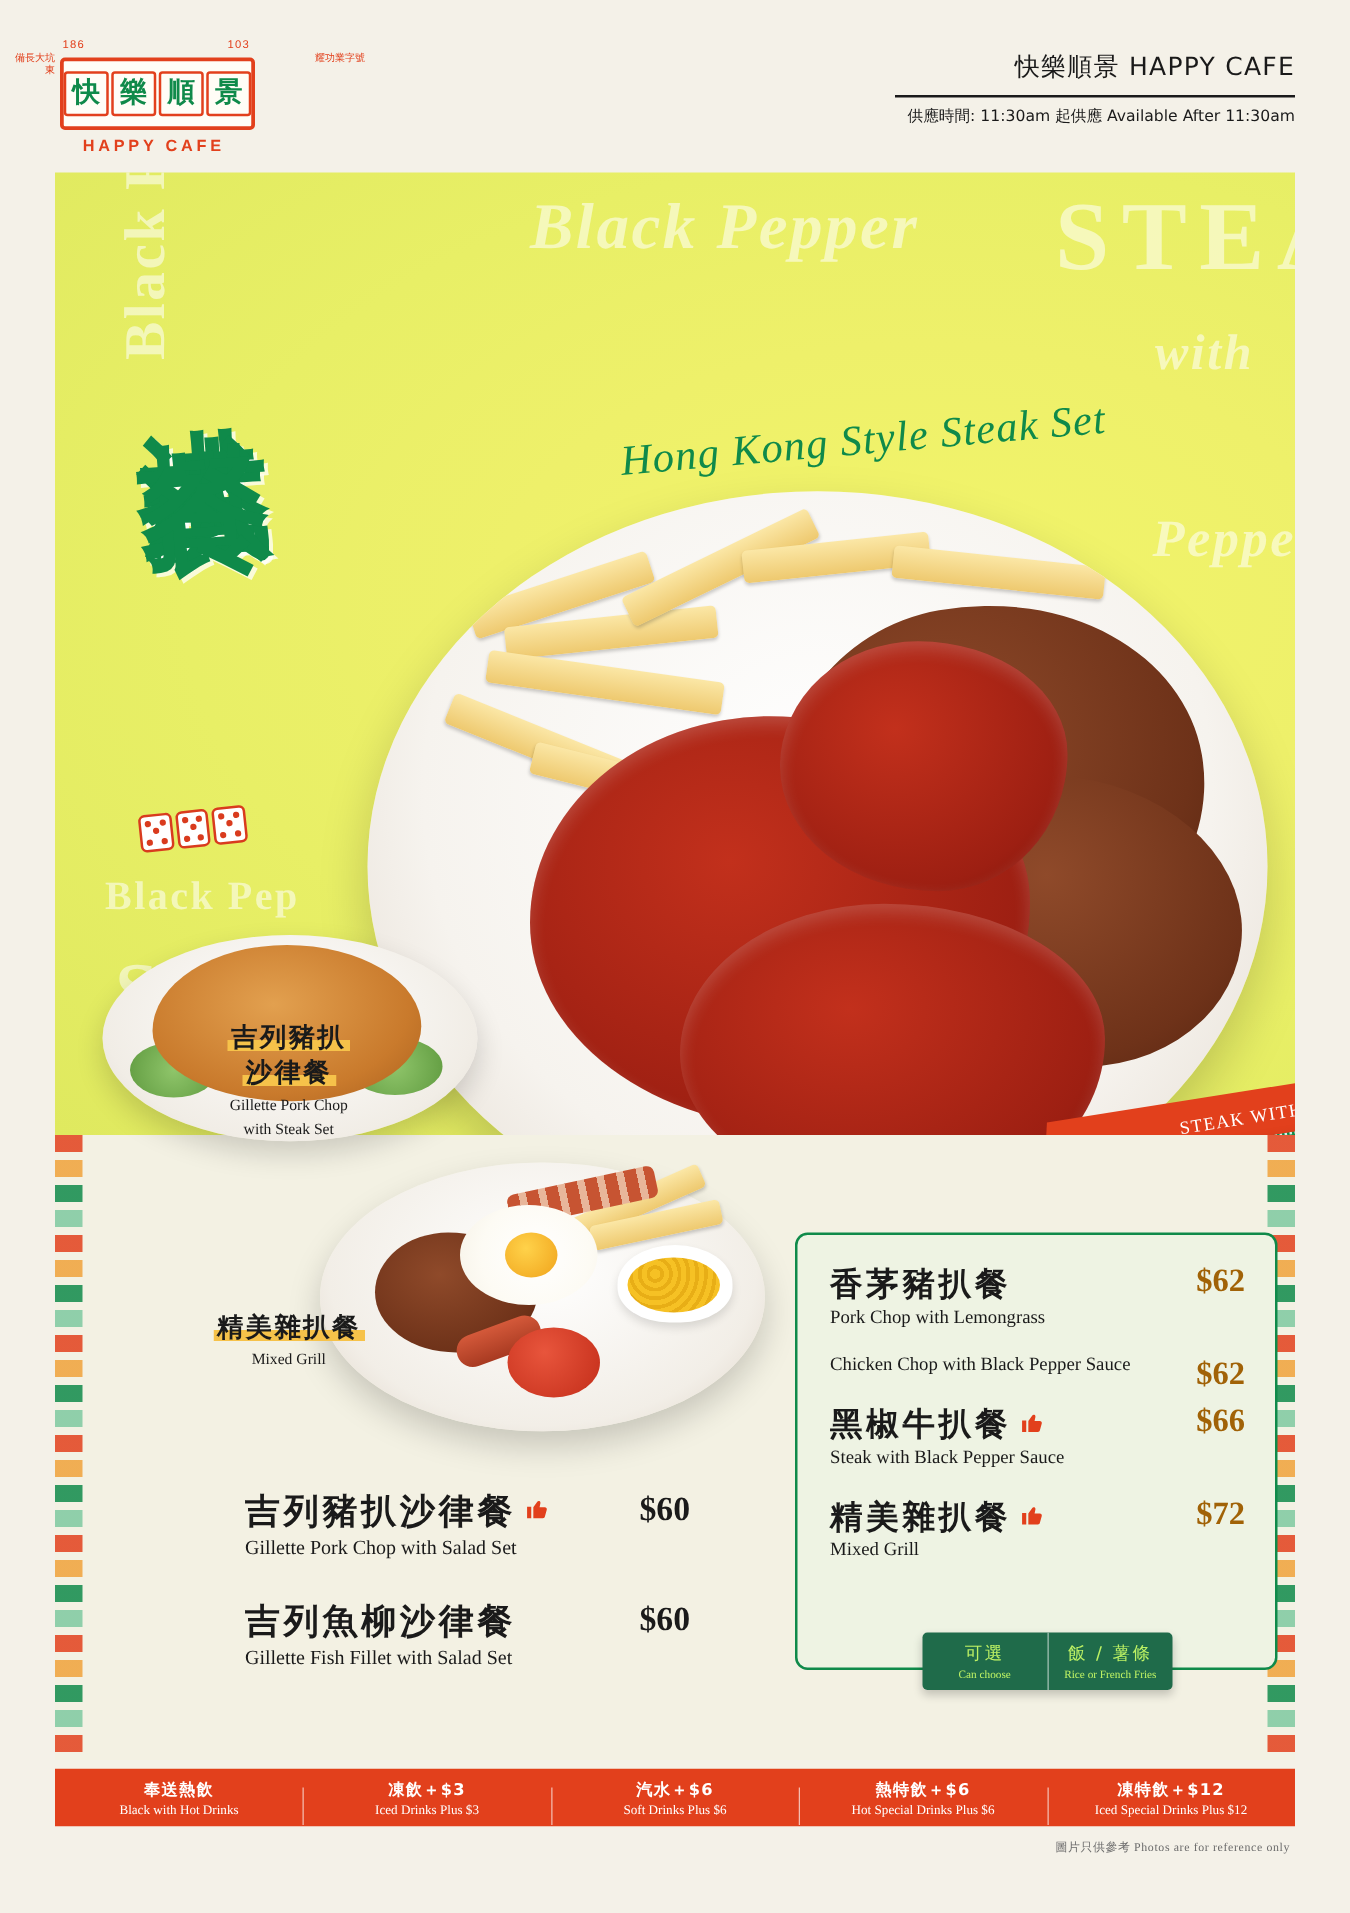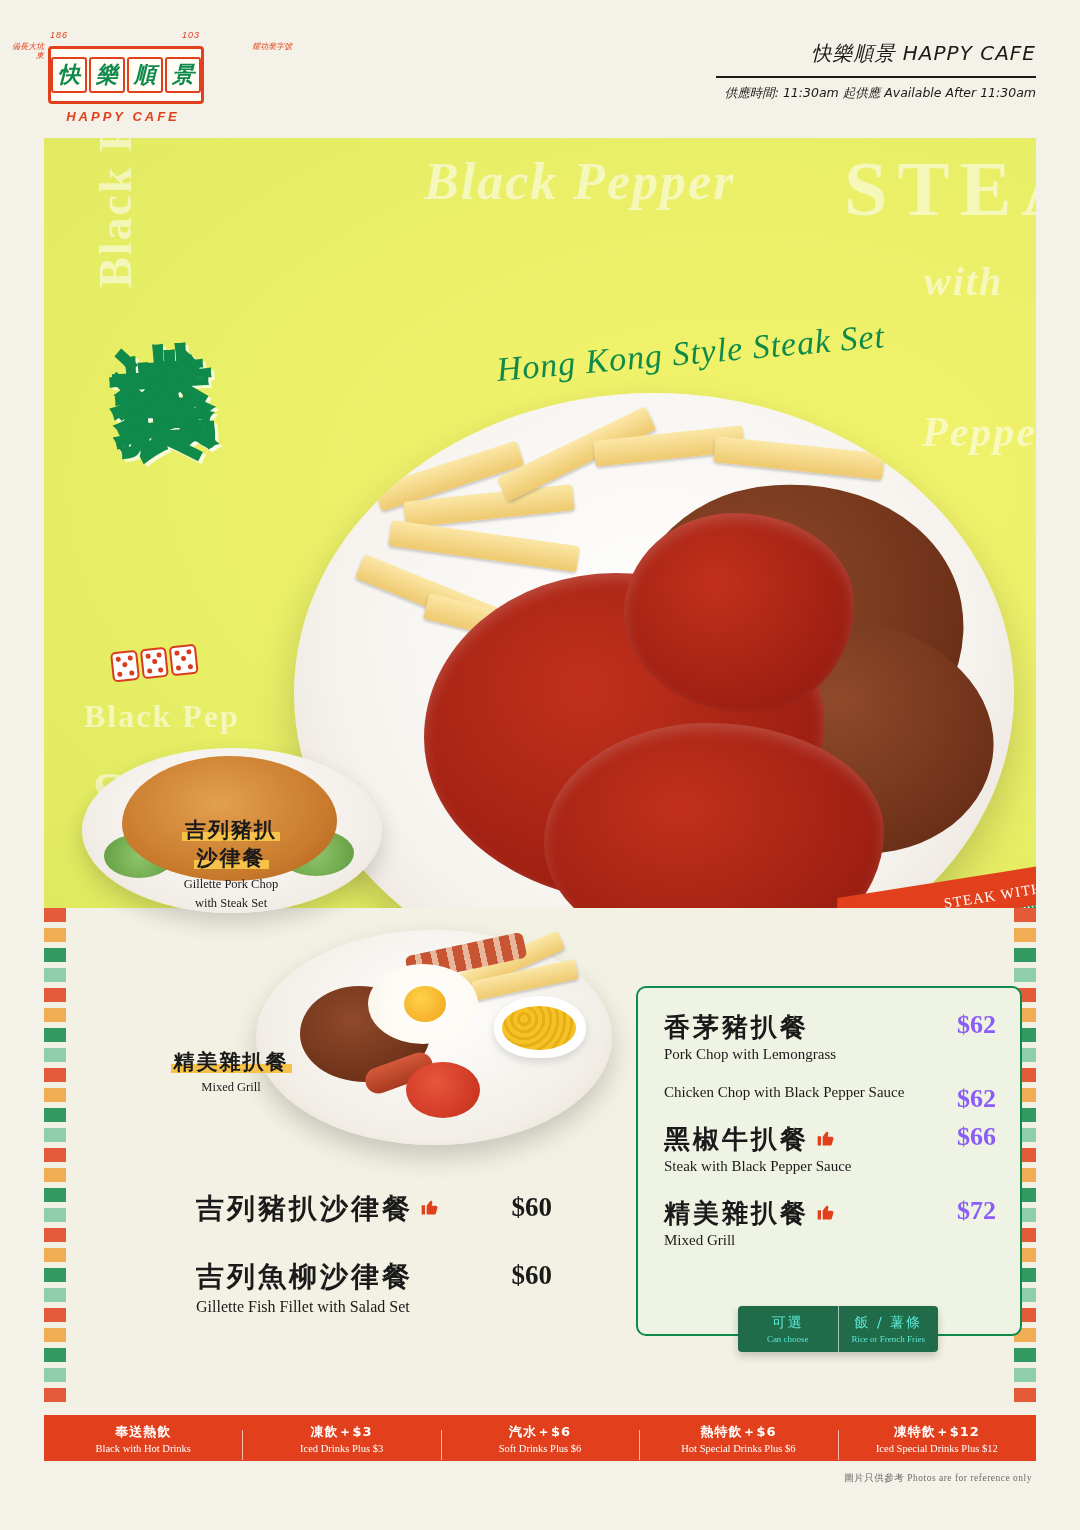--- a/index.html
+++ b/index.html
@@ -6,21 +6,21 @@
   body{
     width:1080px;height:1530px;
     background:#f4f1e8;
     font-family:"Liberation Sans", sans-serif;
     overflow:hidden;
     position:relative;
   }
   .page{position:absolute;inset:0;}
 
   
-  .header{position:absolute;top:40px;left:0;width:1080px;height:100px;font-style:italic;}
+  .header{position:absolute;top:40px;left:0;width:1080px;height:100px;}
   .logo{position:absolute;left:48px;top:6px;width:200px;height:92px;}
   .logo-box{
     width:150px;height:52px;border:3px solid #e2401c;border-radius:4px;
     display:flex;align-items:center;justify-content:center;gap:2px;
     background:#fffdf6;
   }
   .logo-ch{
     font-family:"DejaVu Sans", sans-serif;
     color:#0f8a4a;font-weight:bold;font-size:22px;
     width:32px;height:32px;border:2px solid #e2401c;border-radius:3px;
@@ -265,29 +265,29 @@
   .crow .ch{
     font-family:"DejaVu Sans", sans-serif;
     font-size:26px;font-weight:bold;color:#1a1a1a;letter-spacing:3px;
     display:flex;align-items:center;gap:6px;
   }
   .crow .en{
     font-family:"Liberation Serif", serif;font-size:15px;color:#1a1a1a;margin-top:1px;
   }
   .crow .price{
     position:absolute;right:2px;top:0;
-    font-family:"Liberation Serif", serif;font-size:26px;font-weight:bold;color:#8b5cf6;
+    font-family:"Liberation Serif", serif;font-size:26px;font-weight:bold;color:#a16207;
   }
   .choose{
     position:absolute;left:100px;bottom:-18px;width:200px;height:46px;
     background:#1f6b4a;border-radius:4px;display:flex;overflow:hidden;
     box-shadow:0 4px 8px rgba(0,0,0,.2);
   }
   .choose-l,.choose-r{
-    flex:1;display:flex;flex-direction:column;align-items:center;justify-content:center;color:#5eead4;
+    flex:1;display:flex;flex-direction:column;align-items:center;justify-content:center;color:#bef264;
   }
   .choose-l{border-right:1px solid rgba(255,255,255,.6);}
   .choose .ch{font-family:"DejaVu Sans", sans-serif;font-size:14px;letter-spacing:2px;}
   .choose .en{font-family:"Liberation Serif", serif;font-size:9px;margin-top:2px;}
 
   
   .footer{
     position:absolute;left:44px;top:1415px;width:992px;height:46px;
     background:#e2401c;display:flex;align-items:center;
   }
@@ -435,20 +435,21 @@
     <div class="list-left">
       <div class="row">
         <div class="ch">
           <span>吉列豬扒沙律餐</span>
           <span class="thumb">
             <svg viewBox="0 0 24 24" width="22" height="20">
                 <path fill="#e2401c" d="M2 10h4v11H2zM8 21h9.2c.9 0 1.7-.6 1.9-1.5l1.8-6.6c.3-1.2-.6-2.4-1.9-2.4h-5l.8-3.8c.2-.9-.3-1.8-1.1-2.1-.7-.3-1.5 0-1.9.7L8 10.6V21z"></path>
               </svg>
           </span>
         </div>
+        <div class="en">Gillette Pork Chop with Salad Set</div>
         <div class="price">$60</div>
       </div>
       <div class="row">
         <div class="ch">
           <span>吉列魚柳沙律餐</span>
         </div>
         <div class="en">Gillette Fish Fillet with Salad Set</div>
         <div class="price">$60</div>
       </div>
     </div>

